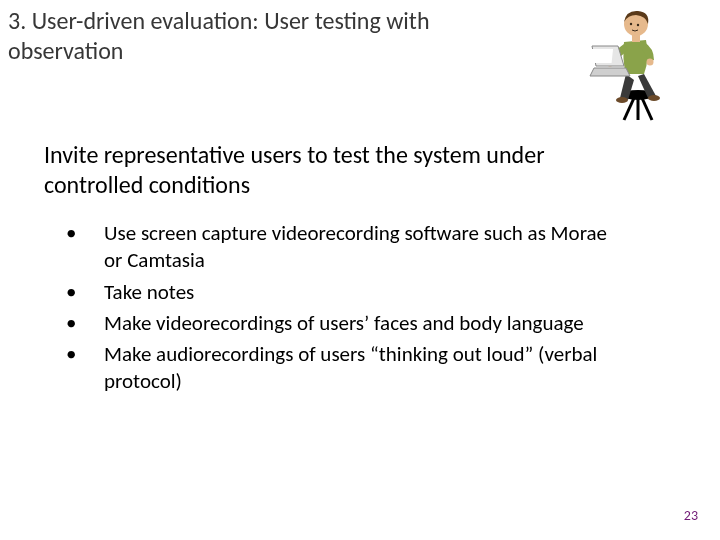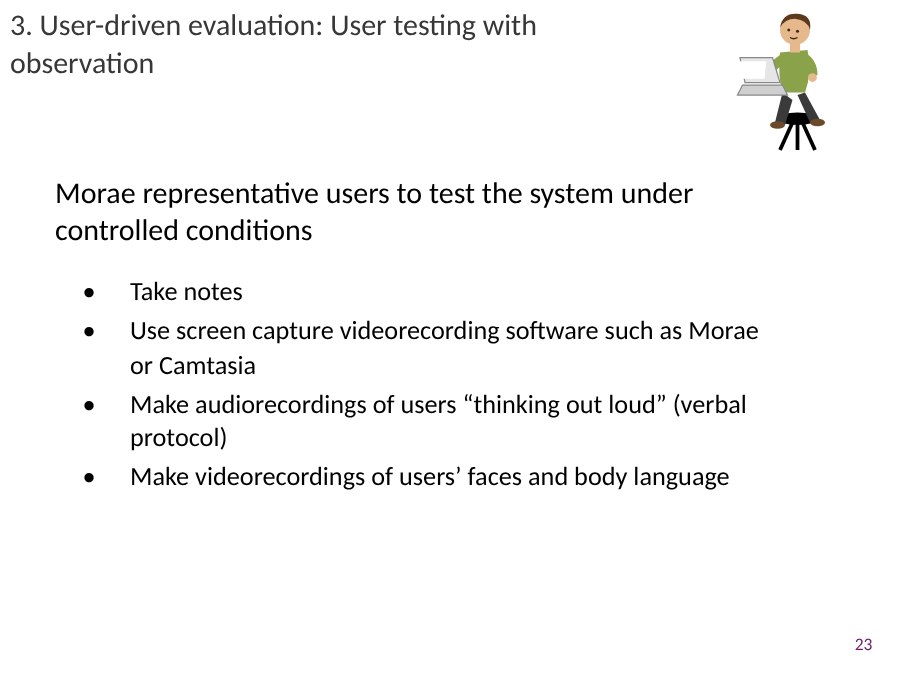--- a/index.html
+++ b/index.html
@@ -107,23 +107,23 @@
       <circle cx="58" cy="23" r="1.2" fill="#3a2a1a"></circle>
       <path d="M52 28 Q55 30 58 28" stroke="#3a2a1a" stroke-width="1" fill="none"></path>
 
       <path d="M14 66 L46 66 L50 74 L10 74 Z" fill="#cfcfcf" stroke="#888"></path>
 
       <path d="M12 44 L38 44 L44 64 L16 64 Z" fill="#e6e6e6" stroke="#888"></path>
       <rect x="16" y="47" width="22" height="14" fill="#fff" transform="skewX(-6)"></rect>
     </svg>
   </div>
 
-  <div class="body-text">Morae representative users to test the system under controlled conditions</div>
+  <div class="body-text">Invite representative users to test the system under controlled conditions</div>
 
   <ul class="bullets">
+    <li><span>Use screen capture videorecording software such as Morae or Camtasia</span></li>
     <li><span>Take notes</span></li>
-    <li><span>Use screen capture videorecording software such as Morae or Camtasia</span></li>
+    <li><span>Make videorecordings of users’ faces and body language</span></li>
     <li><span>Make audiorecordings of users “thinking out loud” (verbal protocol)</span></li>
-    <li><span>Make videorecordings of users’ faces and body language</span></li>
   </ul>
 
   <div class="page-num">23</div>
 </div>
 
 </body></html>

